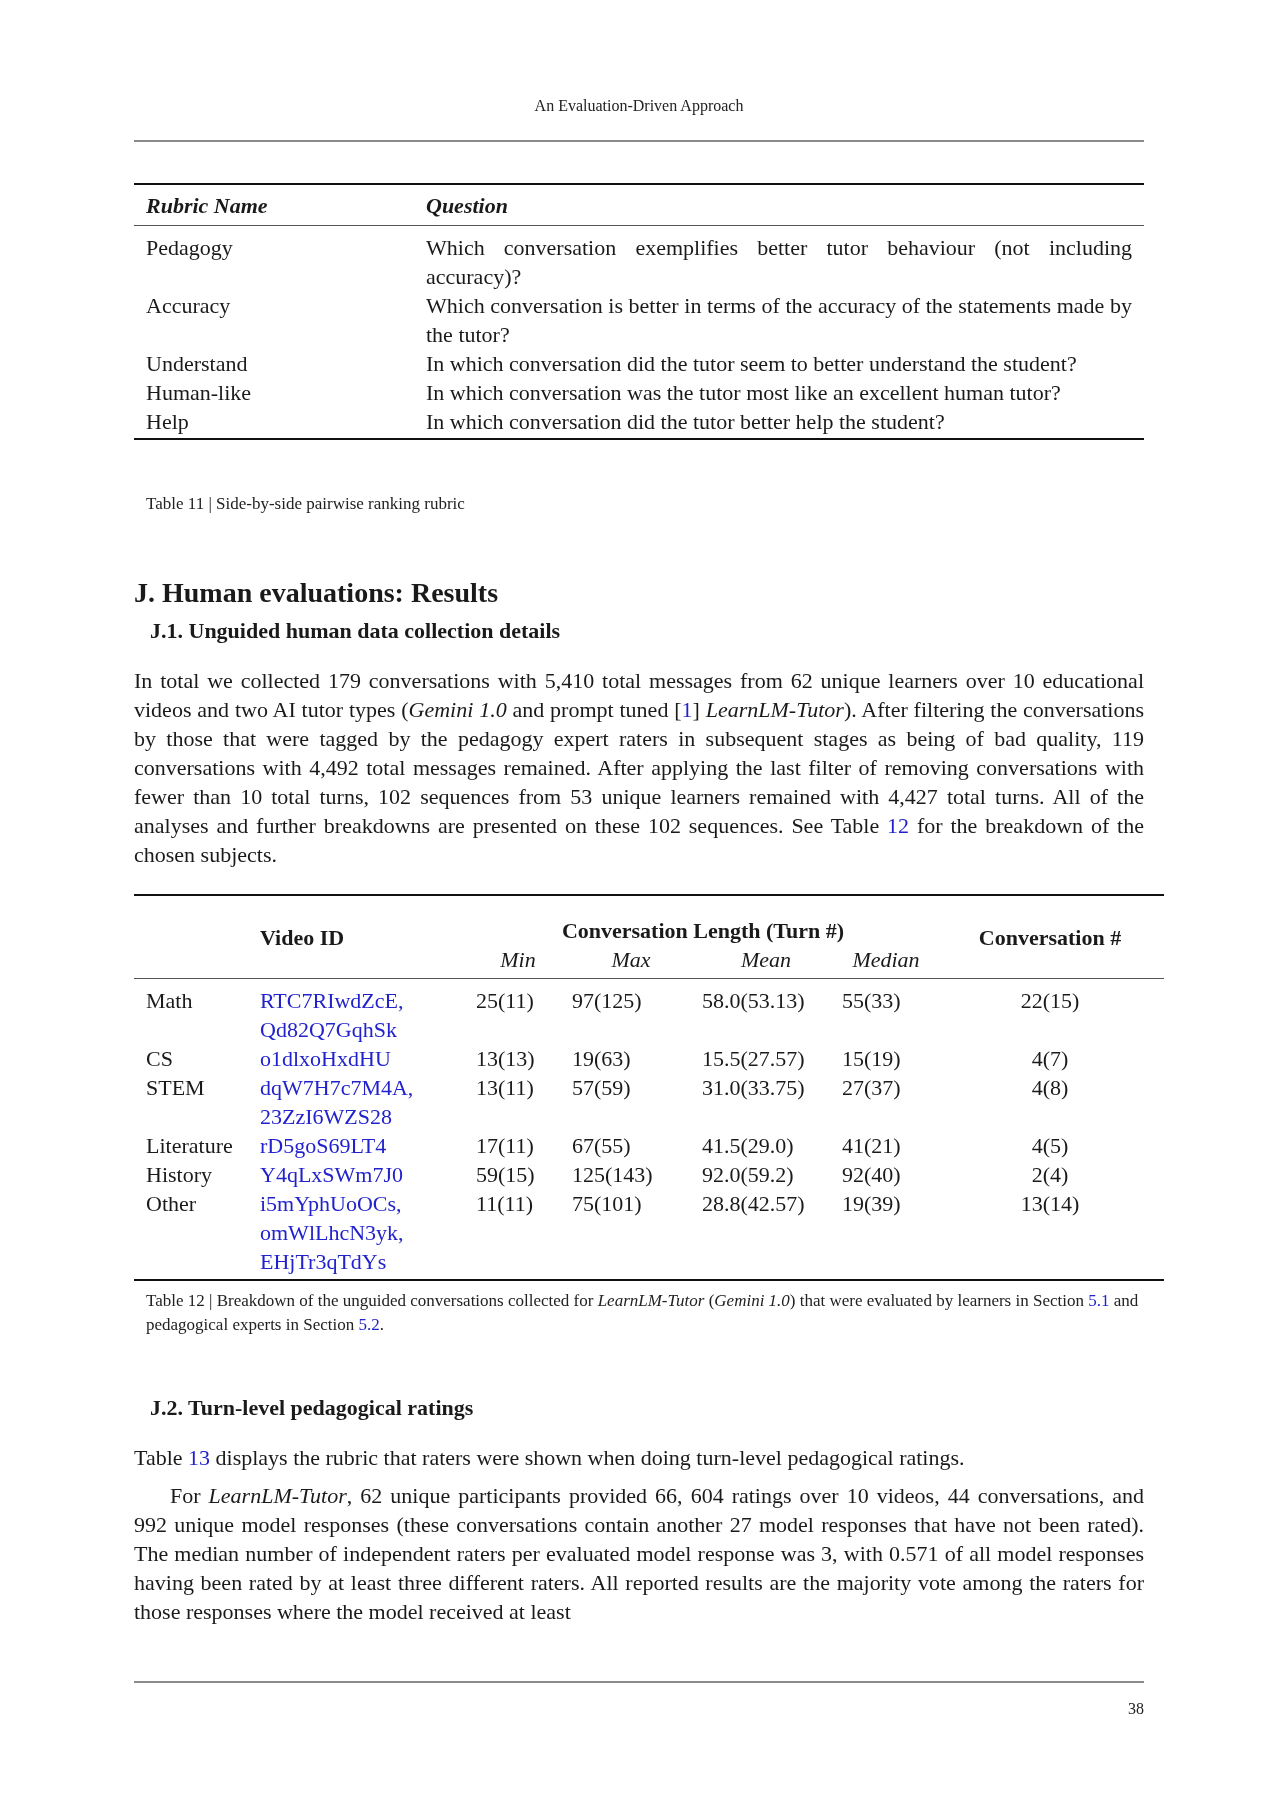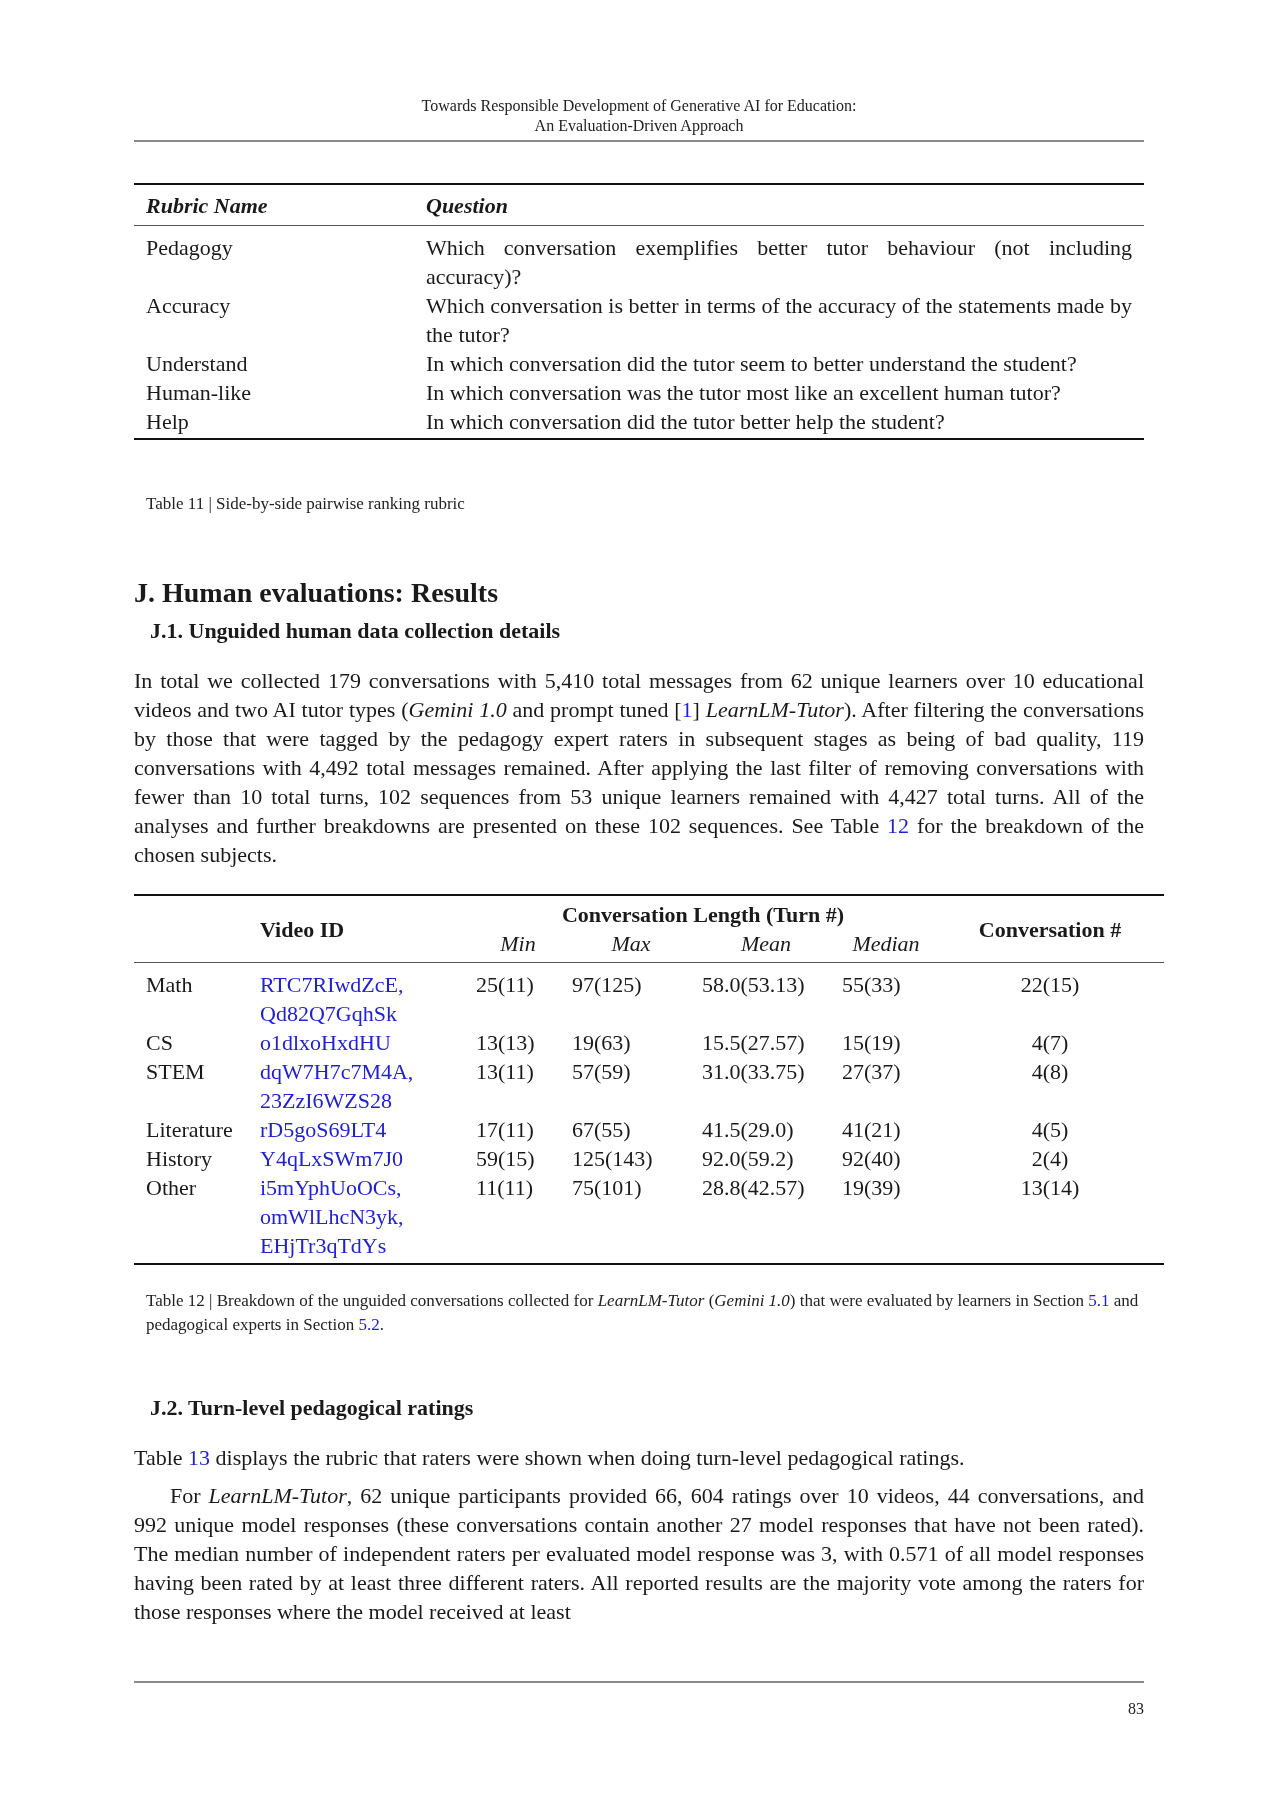--- a/index.html
+++ b/index.html
@@ -111,21 +111,21 @@
     border-collapse: collapse;
     font-family: "Liberation Serif", serif;
     font-size: 22px;
     line-height: 29px;
   }
   .t12 thead { border-top: 2px solid #111; }
   .t12 thead tr.sub { border-bottom: 1.5px solid #555; }
   .t12 tbody tr:last-child { border-bottom: 2px solid #111; }
   .t12 th { font-weight: bold; padding: 0 6px; }
   .t12 th.sub { font-weight: normal; font-style: italic; text-align: center; padding-bottom: 4px; }
-  .t12 th.span { text-align: center; padding-top: 4px; }
+  .t12 th.span { text-align: center; padding-top: 20px; }
   .t12 th.vid { text-align: left; padding-left: 0; vertical-align: middle; margin-left: 19px; }
   .t12 th.conv { text-align: center; vertical-align: middle; }
   .t12 td { vertical-align: top; padding: 0 6px; white-space: nowrap; }
   .t12 tbody tr:first-child td { padding-top: 7px; }
   .t12 tbody tr:last-child td { padding-bottom: 3px; }
   .t12 .subj { width: 126px; padding-left: 12px; }
   .t12 .vidc { width: 210px; padding-left: 0; }
   .t12 .min { width: 96px; text-align: left; }
   .t12 .max { width: 130px; text-align: left; }
   .t12 .mean { width: 140px; text-align: left; }
@@ -148,21 +148,20 @@
     font-size: 16px;
     color: #222;
   }
 </style>
 </head>
 <body>
 
 <div class="page">
 
   <div class="running-header">
-    <div>Towards Responsible Development of Generative AI for Education:</div>
     <div>An Evaluation-Driven Approach</div>
   </div>
   <div class="running-header-rule"></div>
 
   <table class="t11">
     <thead>
       <tr>
         <th class="c1">Rubric Name</th>
         <th class="c2">Question</th>
       </tr>
@@ -290,14 +289,14 @@
 
   <div class="caption" style="top: 1289px;"><span>Table 12 | Breakdown of the unguided conversations collected for </span><span class="it">LearnLM-Tutor</span><span> (</span><span class="it">Gemini 1.0</span><span>) that were evaluated by learners in Section </span><a class="link">5.1</a><span> and pedagogical experts in Section </span><a class="link">5.2</a><span>.</span></div>
 
   <h2 class="h2" style="top: 1394px;">J.2. Turn-level pedagogical ratings</h2>
 
   <p class="para" style="top: 1443px;"><span>Table </span><a class="link">13</a><span> displays the rubric that raters were shown when doing turn-level pedagogical ratings.</span></p>
 
   <p class="para indent" style="top: 1481px;"><span>For </span><span class="it">LearnLM-Tutor</span><span>, 62 unique participants provided 66, 604 ratings over 10 videos, 44 conversations, and 992 unique model responses (these conversations contain another 27 model responses that have not been rated). The median number of independent raters per evaluated model response was 3, with 0.571 of all model responses having been rated by at least three different raters. All reported results are the majority vote among the raters for those responses where the model received at least</span></p>
 
   <div class="footer-rule"></div>
-  <div class="page-number">83</div>
+  <div class="page-number">38</div>
 </div>
 
 </body></html>

